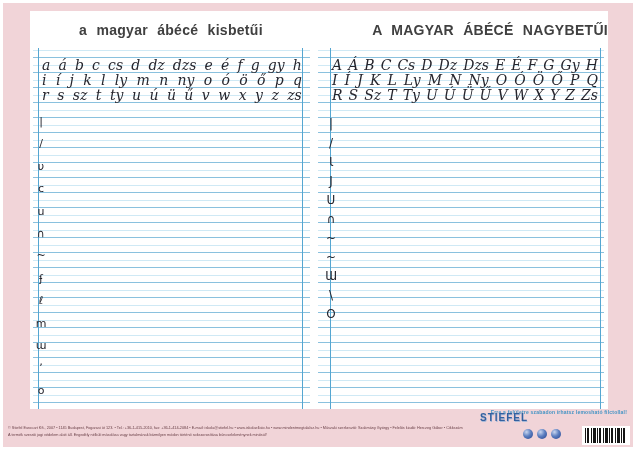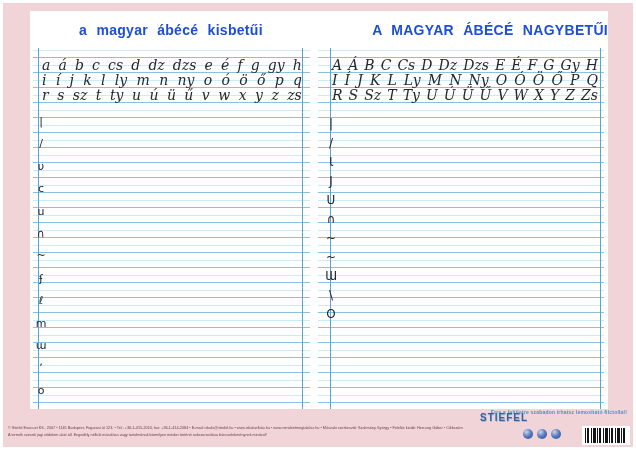--- a/index.html
+++ b/index.html
@@ -4,21 +4,21 @@
 <style>
   html,body{margin:0;padding:0;background:#888;}
   .canvas{
     position:relative;width:636px;height:450px;background:#ffffff;
     overflow:hidden;font-family:"Liberation Sans",sans-serif;
   }
   .pink{position:absolute;inset:3px;background:#f1d4d8;}
   .sheet{position:absolute;left:30px;top:11px;width:578px;height:398px;background:#ffffff;}
   .panel-title{
     position:absolute;top:11px;left:0;width:100%;text-align:center;
-    font-weight:bold;font-size:14px;letter-spacing:.3px;word-spacing:5px;color:#1d4ed8;
+    font-weight:bold;font-size:14px;letter-spacing:.3px;word-spacing:5px;color:#404040;
   }
   .ruling{
     position:absolute;
     background-image:repeating-linear-gradient(to bottom,
       #cfe9f5 0px,#cfe9f5 1px,transparent 1px,transparent 7.5px,
       #8ac1de 7.5px,#8ac1de 8.5px,transparent 8.5px,transparent 15px);
   }
   .ruling-left{left:3px;top:39px;width:277px;height:357px;}
   .ruling-right{left:288px;top:39px;width:286px;height:357px;}
   .vline{position:absolute;top:37px;height:361px;width:1px;background:#55a6d1;}

